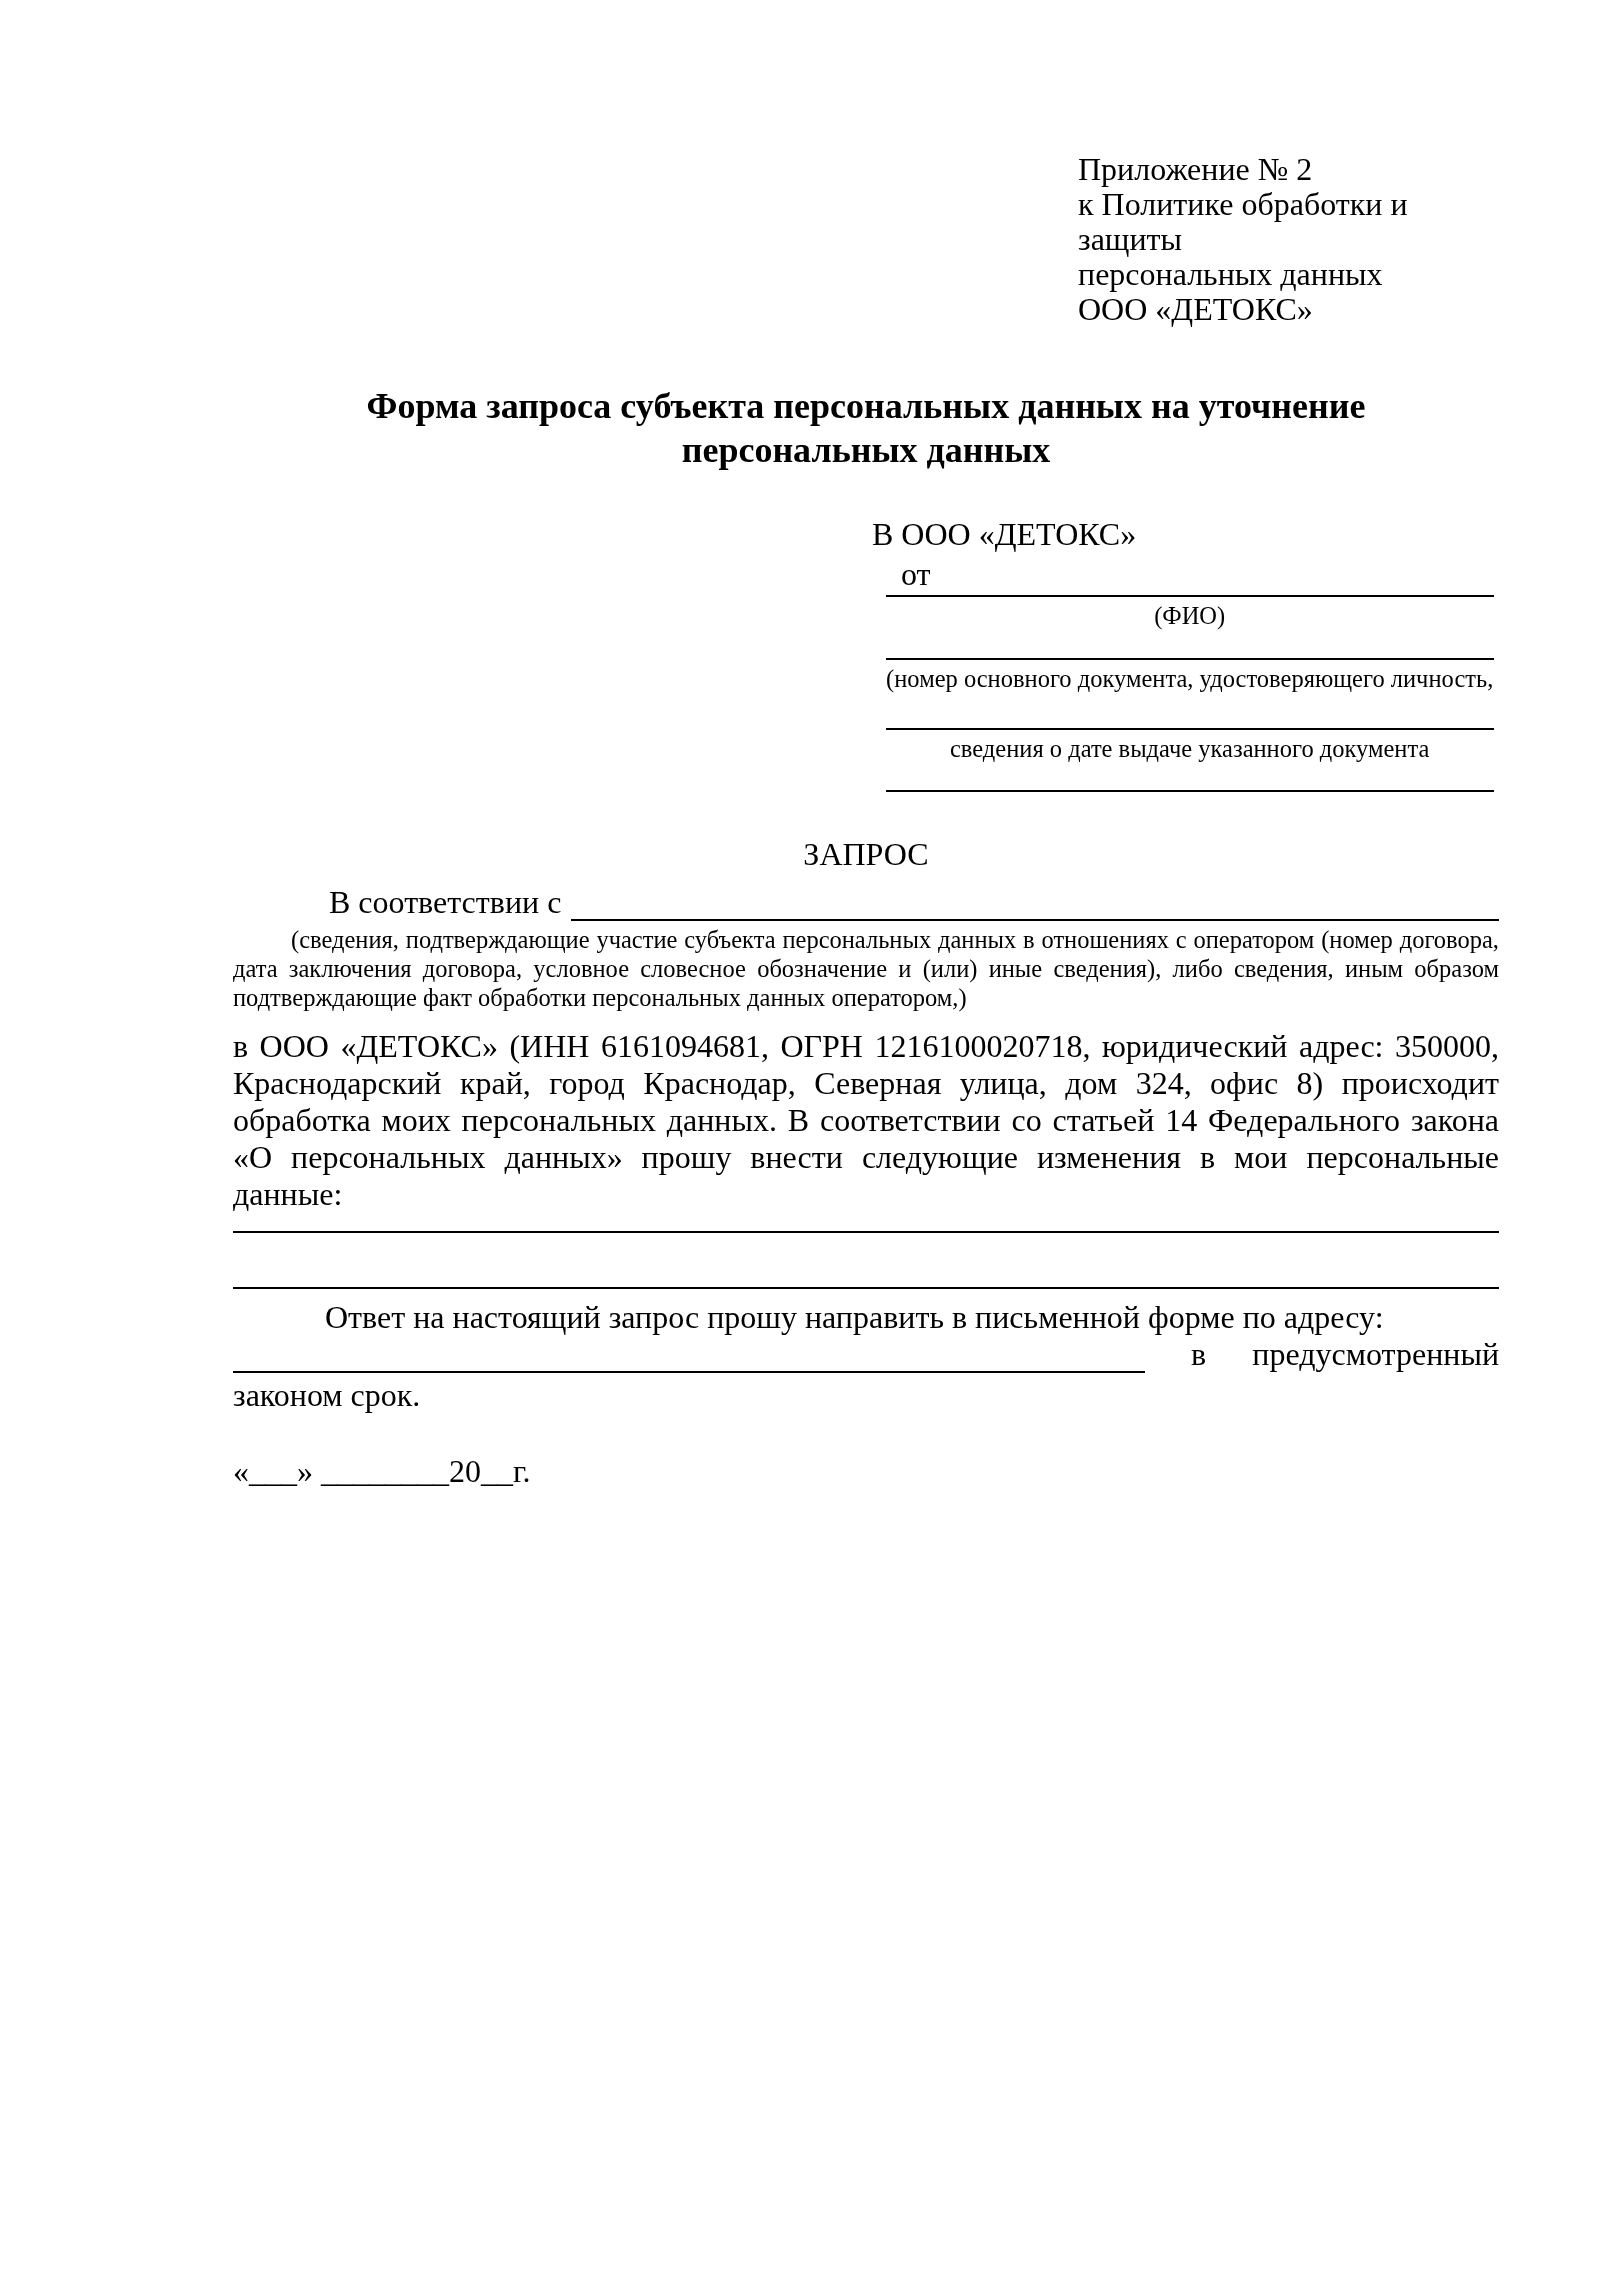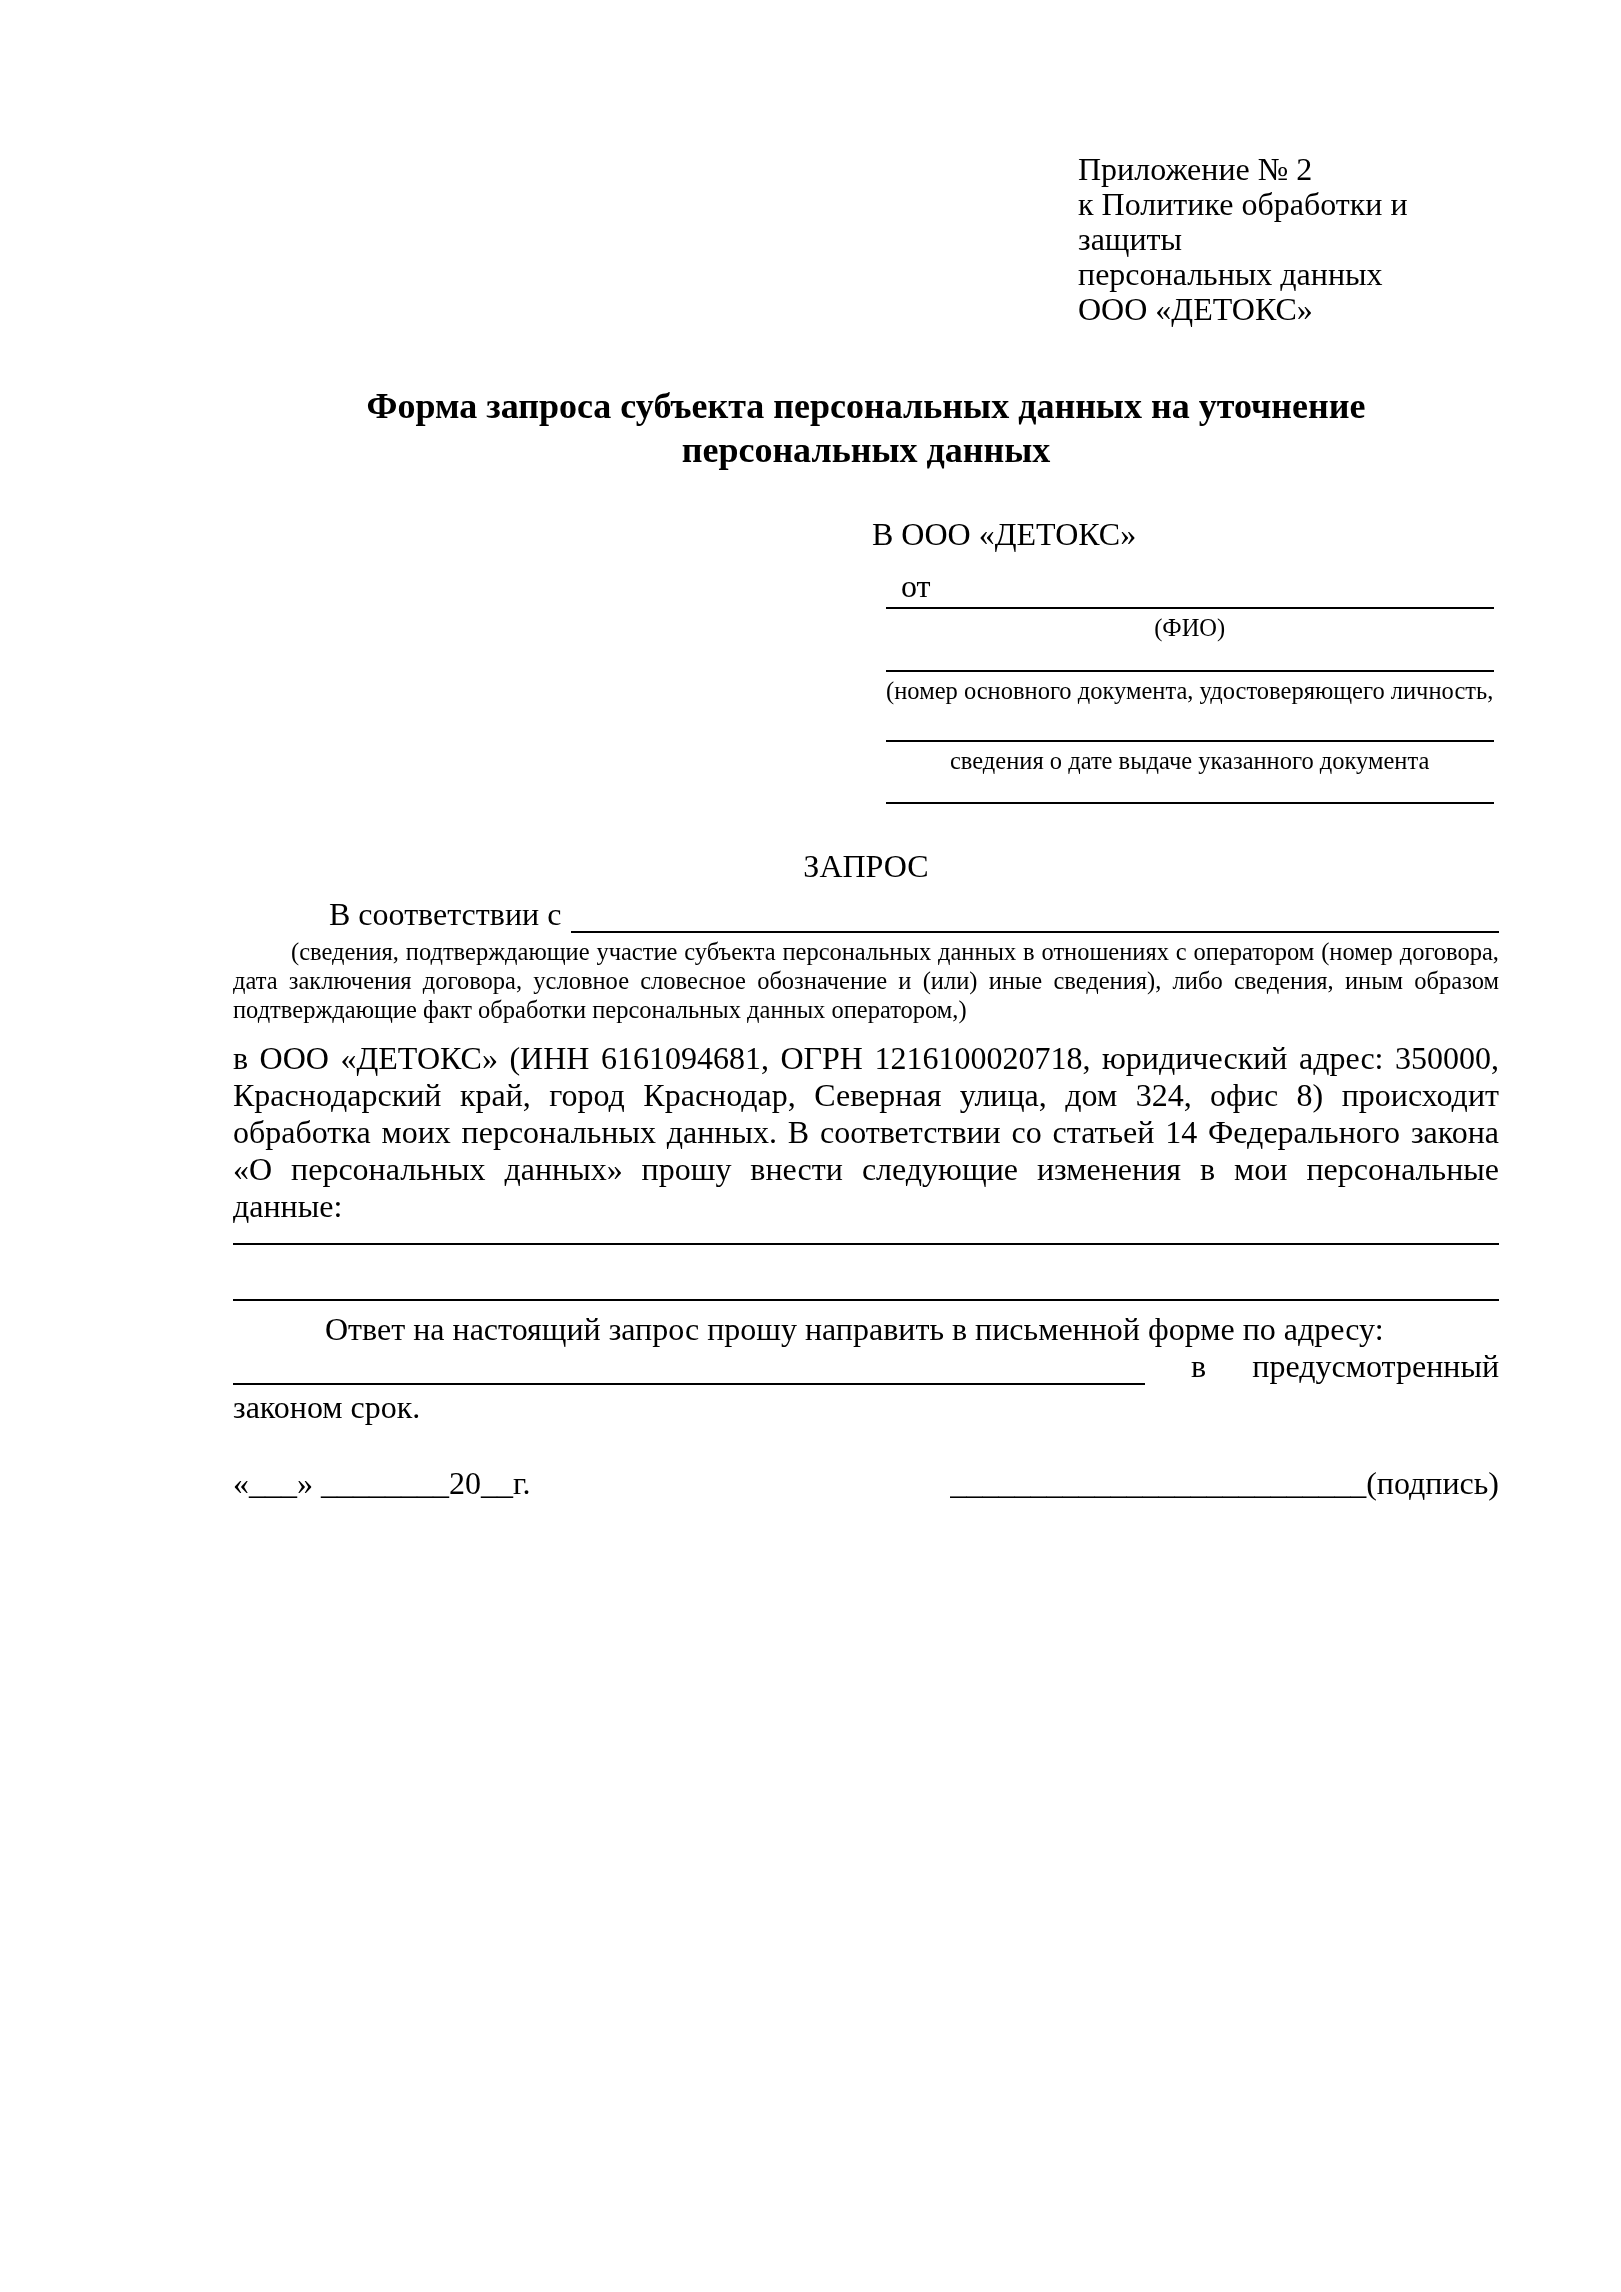--- a/index.html
+++ b/index.html
@@ -23,21 +23,21 @@
     text-align:center;
     font-weight:bold;
     font-size:36px; line-height:44px;
   }
   
   .addressee {
     margin:44px 122px 0 872px;
     width:612px;
     font-size:32px; line-height:37px;
   }
-  .addressee .from { margin-left:29px; margin-top:15px; }
+  .addressee .from { margin-left:29px; margin-top:3px; }
   .fields { margin-left:13.7px; width:608px; }
   .blank { border-bottom:2px solid #000; height:0; }
   .blank.first { margin-top:2px; }
   .fieldcap {
     font-size:24.5px; line-height:26.5px;
     text-align:center; margin-top:5.9px;
   }
   .gap30 { height:29px; } .gap36 { height:35px; } .gap28 { height:27.4px; }
   
   .zapros {
@@ -149,19 +149,16 @@
   <div class="replyrow">
     <span class="fill"></span>
     <span>в</span>
     <span>предусмотренный</span>
   </div>
 
   <div class="replyend">законом срок.</div>
 
   <div class="footerrow">
     <span>«___» ________20__г.</span>
-    <span>
-      <span>__________________________</span><span>(подпись)</span>
-    </span>
   </div>
 
 </div>
 
 
 </body></html>

